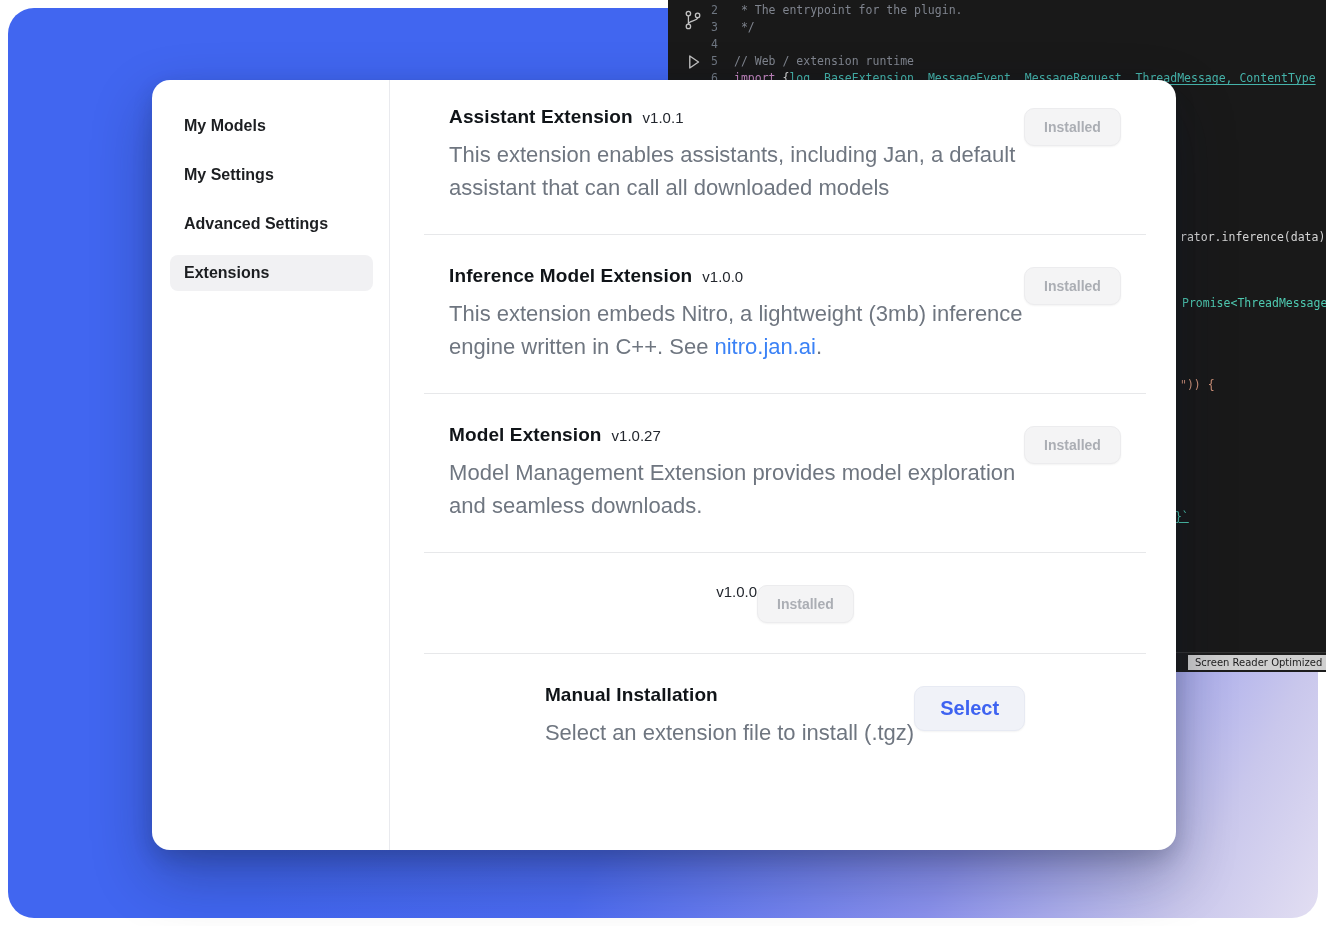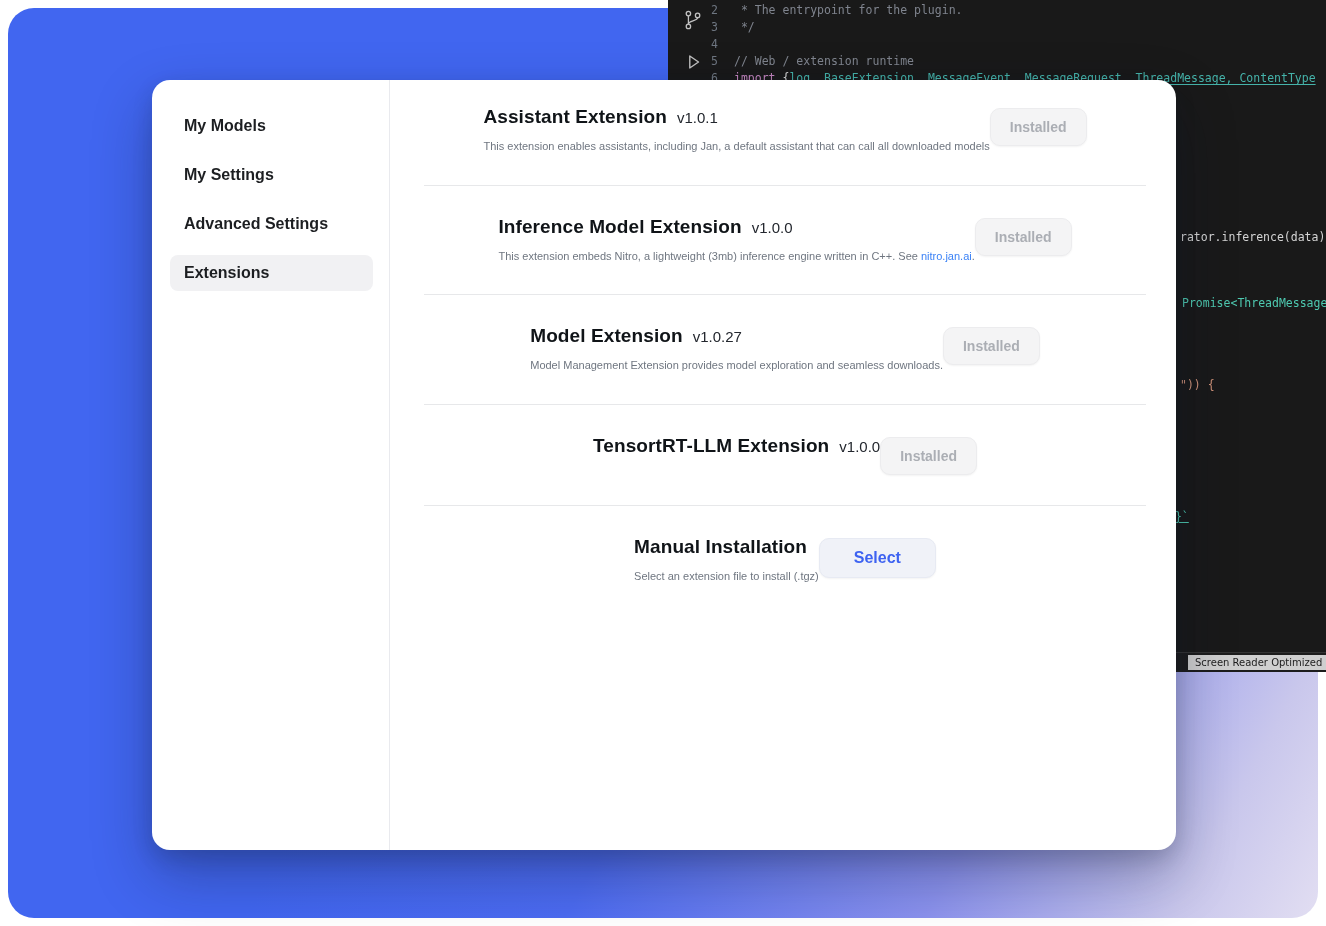--- a/index.html
+++ b/index.html
@@ -51,29 +51,29 @@
   .sidebar { width:238px; flex:0 0 238px; border-right:1px solid #e9eaee; padding:28px 16px 0 18px; }
   .side-item { padding:9px 14px; margin-bottom:13px; border-radius:8px; font-size:16px; font-weight:700; color:#1c1e21; cursor:pointer; }
   .side-item.active { background:#f1f1f3; }
 
   .content { flex:1; padding:26px 30px 0 34px; }
   .section { display:flex; justify-content:center; align-items:flex-start; }
   .sec-left { max-width:575px; }
   .sec-title-row { display:flex; align-items:baseline; gap:10px; }
   .sec-title { font-size:19px; font-weight:700; color:#101418; letter-spacing:.1px; }
   .sec-version { font-size:15px; color:#23272e; }
-  .sec-desc { margin-top:10px; font-size:11px; line-height:1.5; color:#6f7680; }
+  .sec-desc { margin-top:10px; font-size:22px; line-height:1.5; color:#6f7680; }
   .link { color:#3b82f6; cursor:pointer; }
 
   .btn {
     flex:0 0 auto; margin-top:2px; background:#f4f4f5; border:1px solid #ececee;
     border-radius:10px; padding:10px 19px; font-size:14px; font-weight:600; color:#abaeb4;
     font-family:inherit; box-shadow:0 1px 2px rgba(0,0,0,.05); cursor:default; white-space:nowrap;
   }
-  .btn.select { color:#3e63f1; background:#f0f2f8; border-color:#e7eaf3; font-weight:700; font-size:16px; padding:10px 34px; cursor:pointer; }
+  .btn.select { color:#3e63f1; background:#f0f2f8; border-color:#e7eaf3; font-weight:700; font-size:20px; padding:10px 25px; cursor:pointer; }
 
   hr.sep { border:none; border-top:1px solid #e7e8ea; margin:30px 0; }
 </style>
 </head>
 <body>
 
 <div class="canvas">
 
   <div class="blue-card"></div>
 
@@ -174,21 +174,20 @@
           <div class="sec-desc">Model Management Extension provides model exploration and seamless downloads.</div>
         </div>
         <button class="btn">Installed</button>
       </div>
 
       <hr class="sep">
 
       <div class="section">
         <div class="sec-left">
           <div class="sec-title-row">
-            <span class="sec-title">TensortRT-LLM Extension</span>
             <span class="sec-version">v1.0.0</span>
           </div>
         </div>
         <button class="btn">Installed</button>
       </div>
 
       <hr class="sep">
 
       <div class="section">
         <div class="sec-left">

